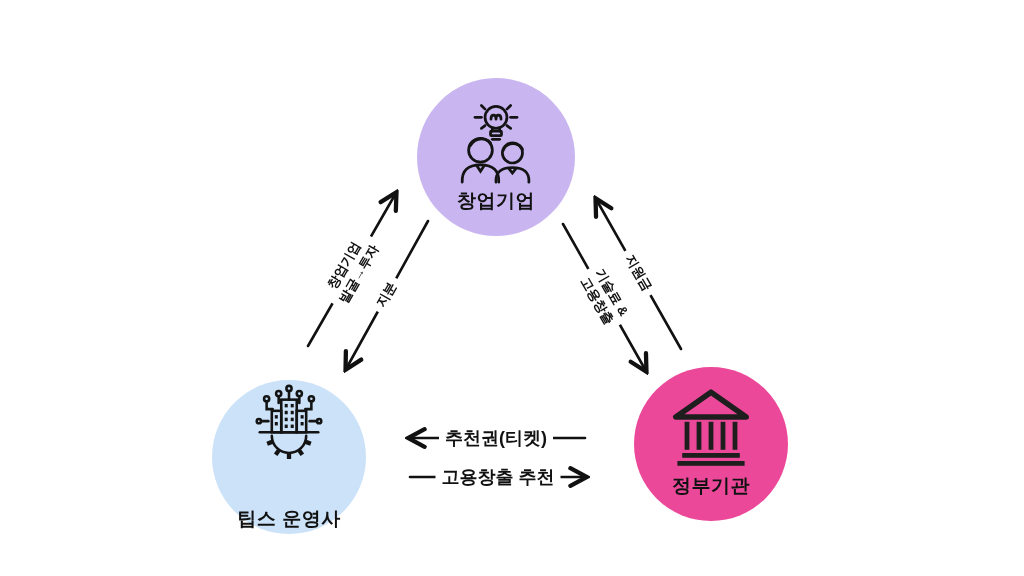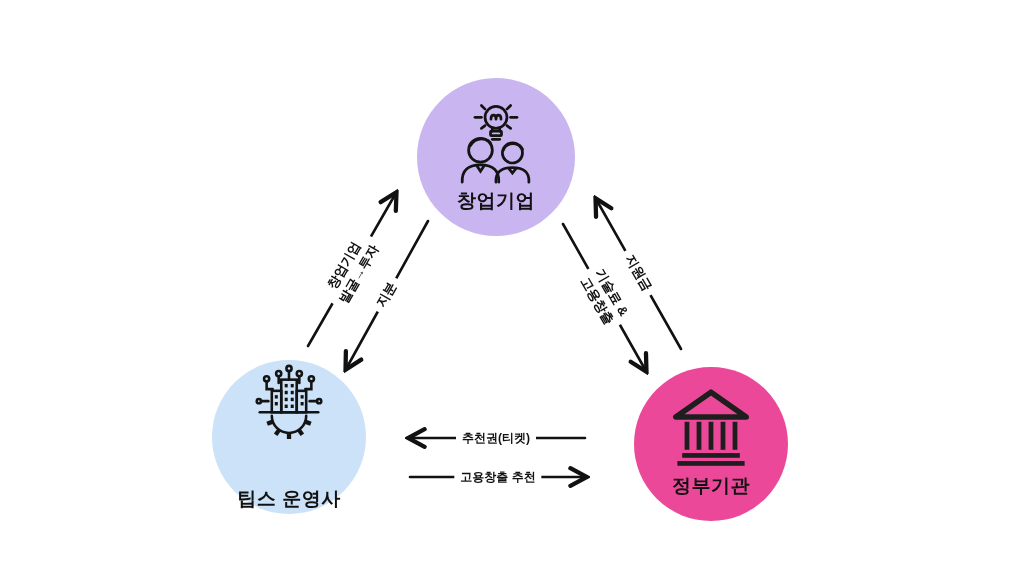--- a/index.html
+++ b/index.html
@@ -16,21 +16,21 @@
   .node-label{
     font-size:19px;font-weight:700;color:#111;letter-spacing:0.5px;margin-top:4px;
     white-space:nowrap;
   }
   .elabel{
     position:absolute;background:#ffffff;color:#111;text-align:center;
     white-space:nowrap;font-weight:600;padding:1px 6px;
   }
   .elabel.rot-l{transform:translate(-50%,-50%) rotate(-60deg);font-size:13px;line-height:1.3;}
   .elabel.rot-r{transform:translate(-50%,-50%) rotate(60deg);font-size:13px;line-height:1.3;}
-  .elabel.horiz{transform:translate(-50%,-50%);font-size:12px;}
+  .elabel.horiz{transform:translate(-50%,-50%);font-size:18px;}
   .elabel div{white-space:nowrap;}
 </style>
 </head>
 <body>
 
 <div class="canvas">
 
   <svg class="arrow-layer" width="1024" height="576" viewBox="0 0 1024 576">
     <defs>
       <marker id="ah" viewBox="0 0 12 12" refX="10" refY="6" markerWidth="9" markerHeight="9" orient="auto">
@@ -80,21 +80,21 @@
         <path d="M64,75 l4,5 l4,-5"></path>
         <circle cx="33" cy="55" r="13"></circle>
         <path d="M22,50 q5,-9 16,-7 q4,1 6,4"></path>
         <path d="M13,90 q-1,-19 20,-19 q21,0 20,19"></path>
         <path d="M29,72 l4,6 l4,-6"></path>
       </g>
     </svg>
     <div class="node-label">창업기업</div>
   </div>
 
-  <div class="node" style="left: 212px; top: 360px; width: 154px; height: 154px; background: rgb(203, 226, 248); gap: 40px;">
+  <div class="node" style="left: 212px; top: 380px; width: 154px; height: 154px; background: rgb(203, 226, 248); gap: 40px;">
     <svg class="icon" width="86" height="80" viewBox="0 0 100 92">
       <g fill="none" stroke="#141414" stroke-width="3" stroke-linecap="round">
         <circle cx="50" cy="7" r="3"></circle>
           <path d="M50,10 V20"></path>
         <circle cx="38" cy="13" r="3"></circle>
           <path d="M38,16 V24"></path>
         <circle cx="62" cy="13" r="3"></circle>
           <path d="M62,16 V24"></path>
         <circle cx="24" cy="19" r="3"></circle>
           <path d="M24,22 V31 H31"></path>

